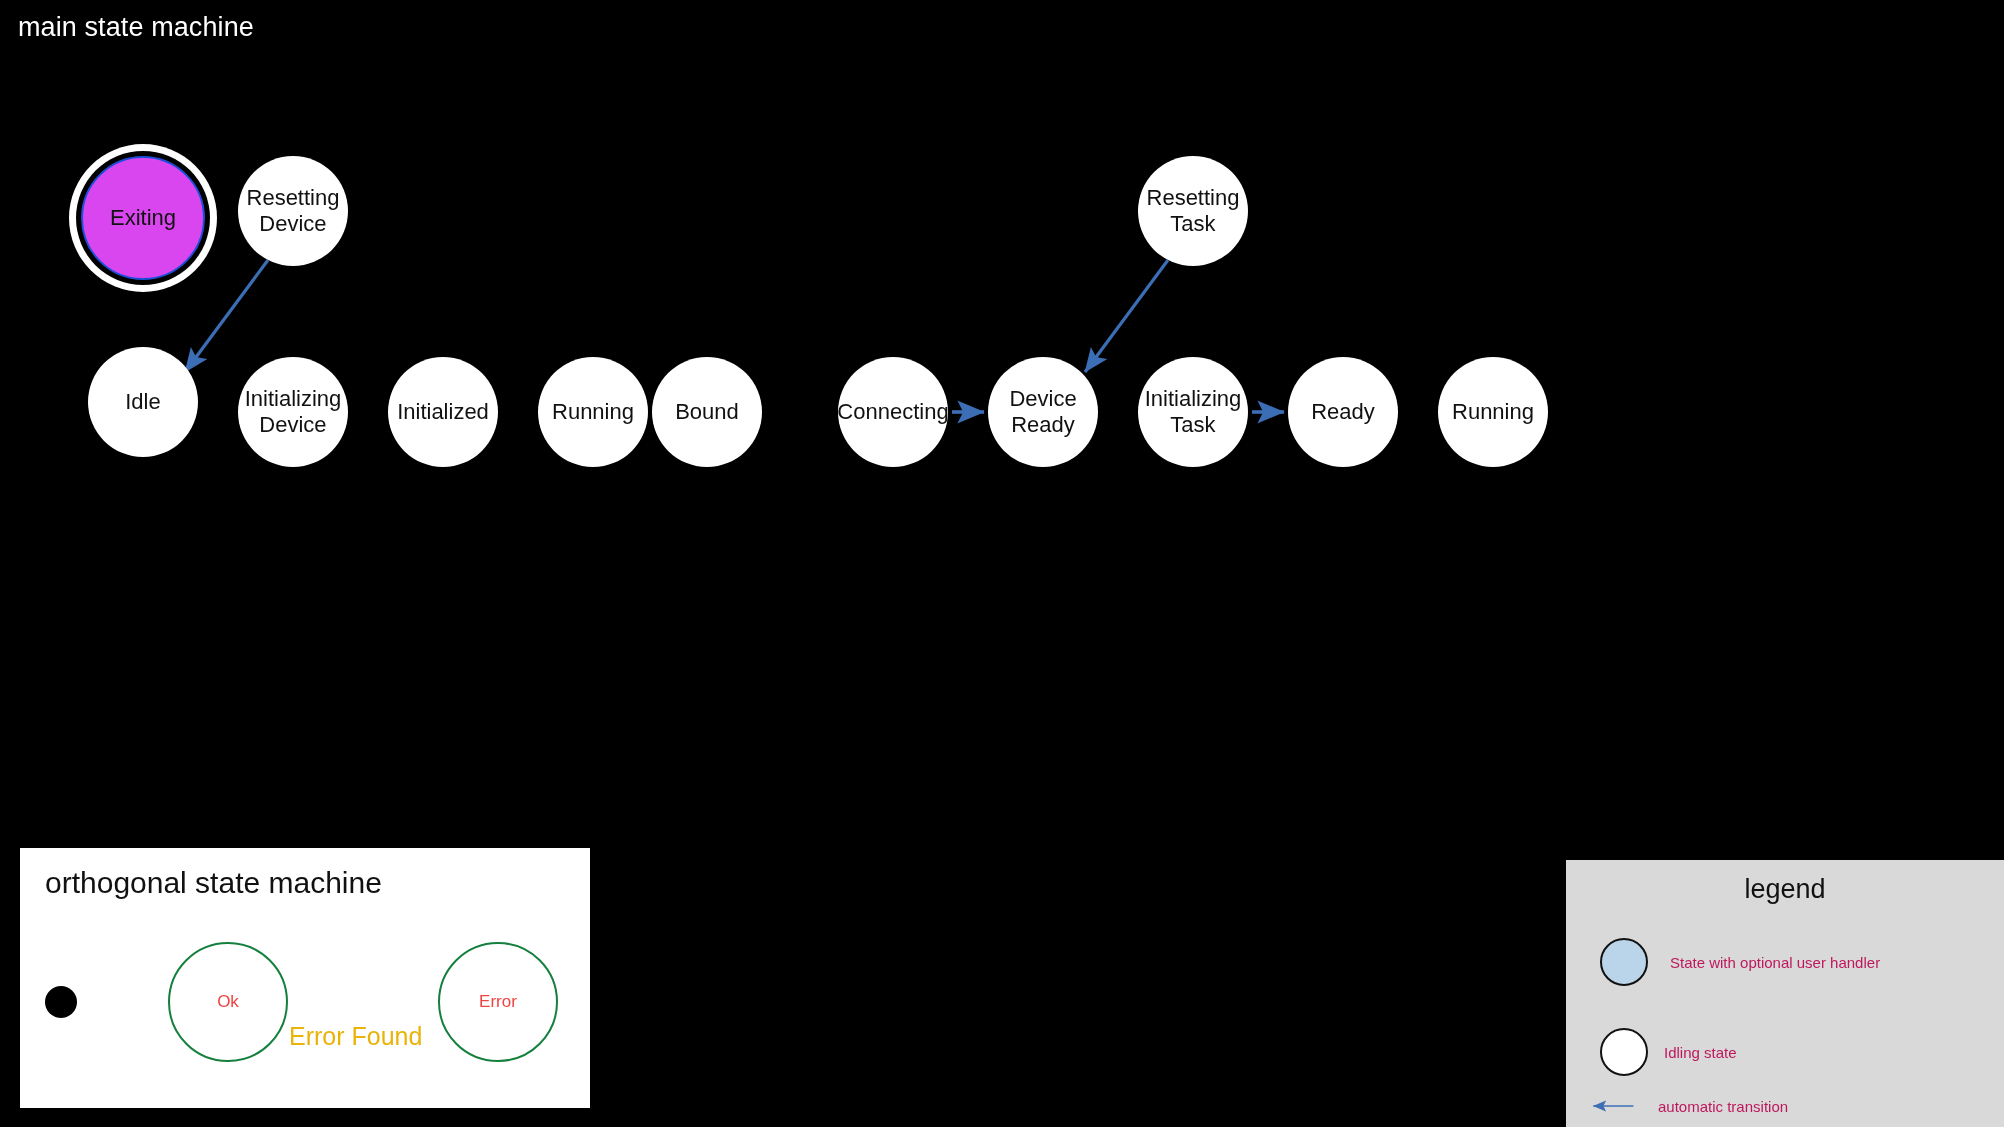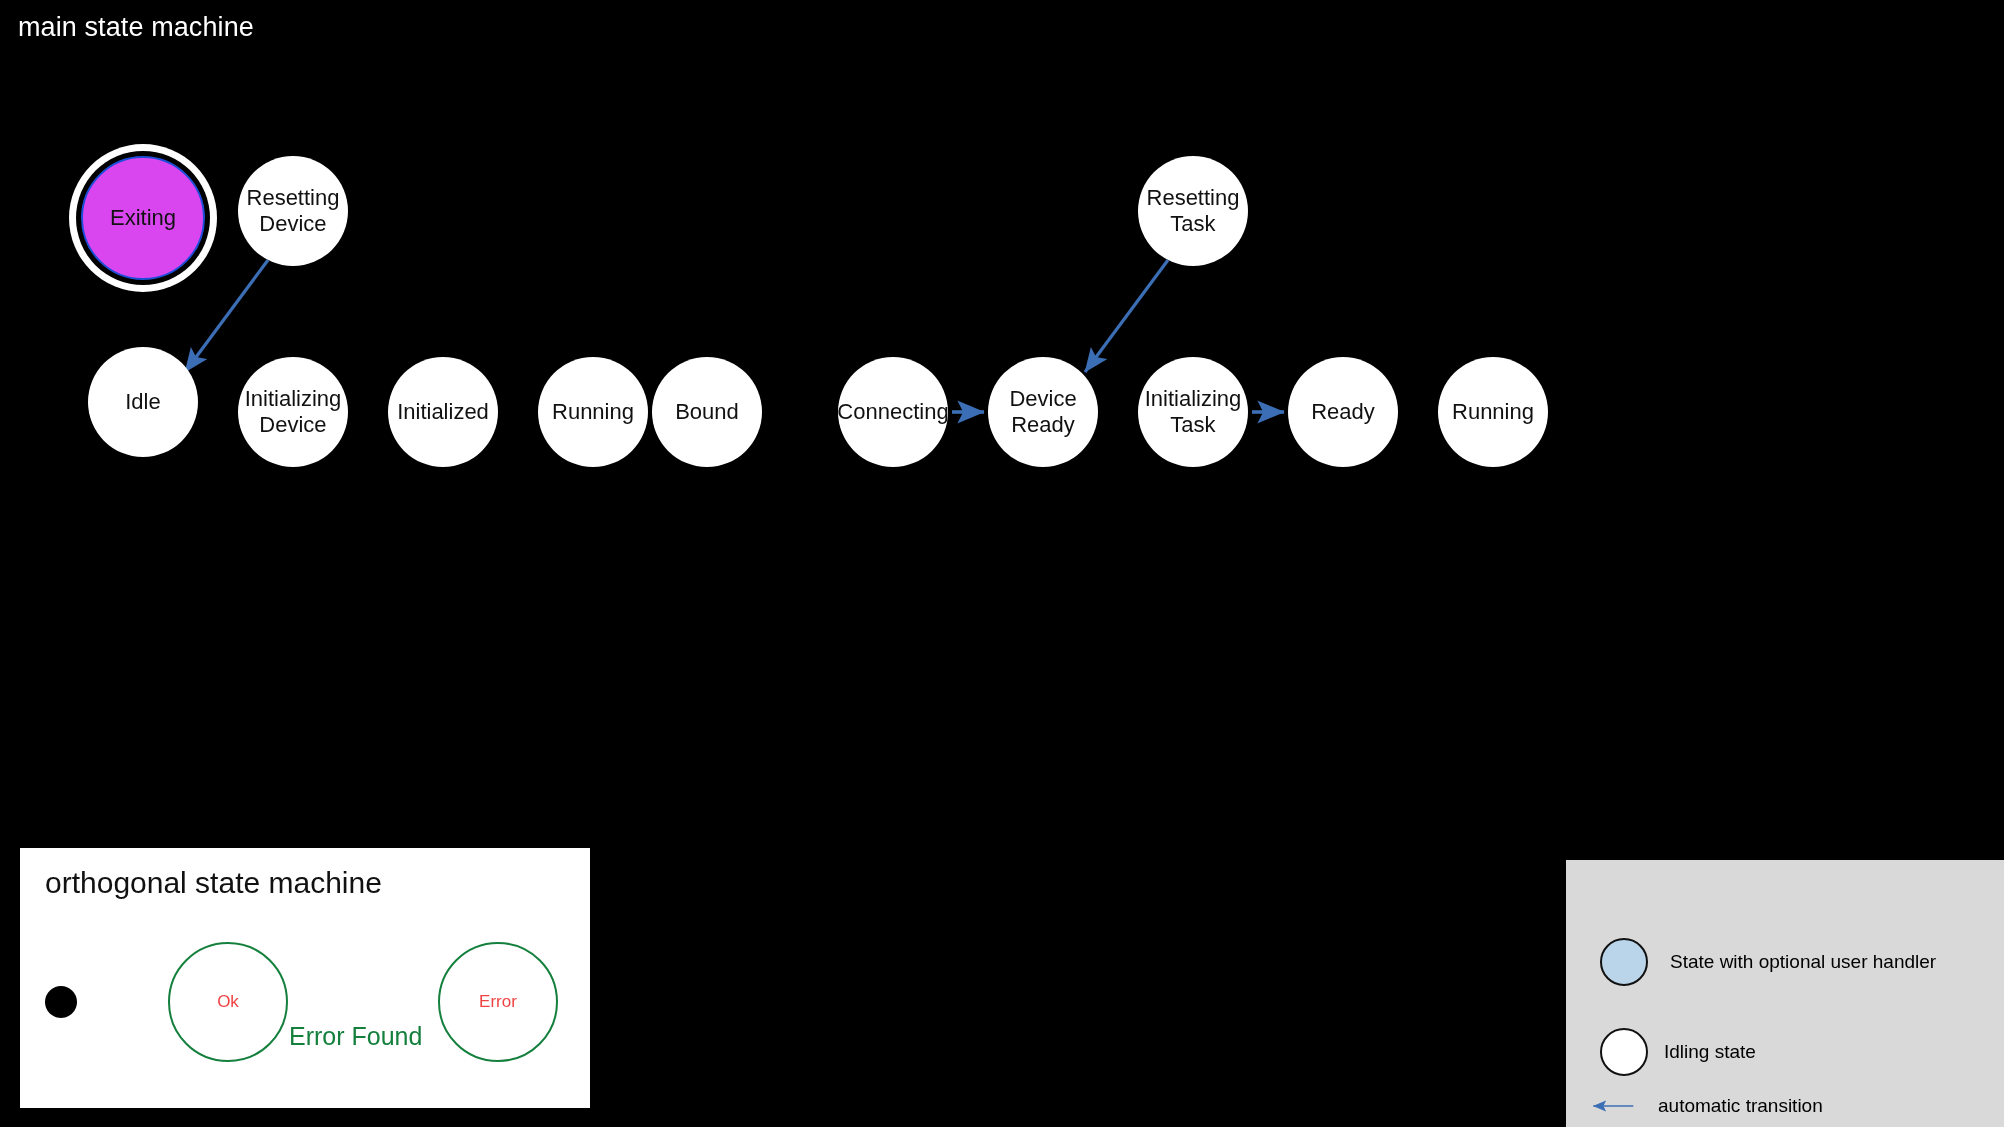--- a/index.html
+++ b/index.html
@@ -92,21 +92,21 @@
     width: 32px;
     height: 32px;
     border-radius: 50%;
     background: #000000;
   }
   #ortho-edge-label {
     position: absolute;
     left: 289px;
     top: 1022px;
     font-size: 25px;
-    color: #15803d;
+    color: #eab308;
     white-space: nowrap;
   }
 
   
   #legend-panel {
     position: absolute;
     left: 1566px;
     top: 860px;
     width: 438px;
     height: 267px;
@@ -140,22 +140,22 @@
   .legend-swatch.handler { background: #bad5ea; }
   .legend-swatch.idling  { background: #ffffff; }
   .legend-arrow {
     width: 48px;
     height: 48px;
     flex: 0 0 auto;
     display: flex;
     align-items: center;
   }
   .legend-text {
-    font-size: 19px;
-    color: #000000;
+    font-size: 15px;
+    color: #be185d;
     white-space: nowrap;
   }
   #legend-row-handler { top: 78px; }
   #legend-row-idling  { top: 168px; gap: 16px; }
   #legend-row-arrow   { top: 222px; left: 22px; }
 </style>
 </head>
 <body>
 
 <svg id="canvas" viewBox="0 0 2004 1127" xmlns="http://www.w3.org/2000/svg">
@@ -251,20 +251,21 @@
   <span>Ok</span>
 </div>
 
 <div class="ortho-node" style="left:438px; top:942px; width:120px; height:120px;">
   <span>Error</span>
 </div>
 
 <div id="ortho-edge-label">Error Found</div>
 
 <div id="legend-panel">
+  <div id="legend-title">legend</div>
 
   <div id="legend-row-handler" class="legend-row">
     <span class="legend-swatch handler"></span>
     <span class="legend-text">State with optional user handler</span>
   </div>
 
   <div id="legend-row-idling" class="legend-row">
     <span class="legend-swatch idling"></span>
     <span class="legend-text">Idling state</span>
   </div>

